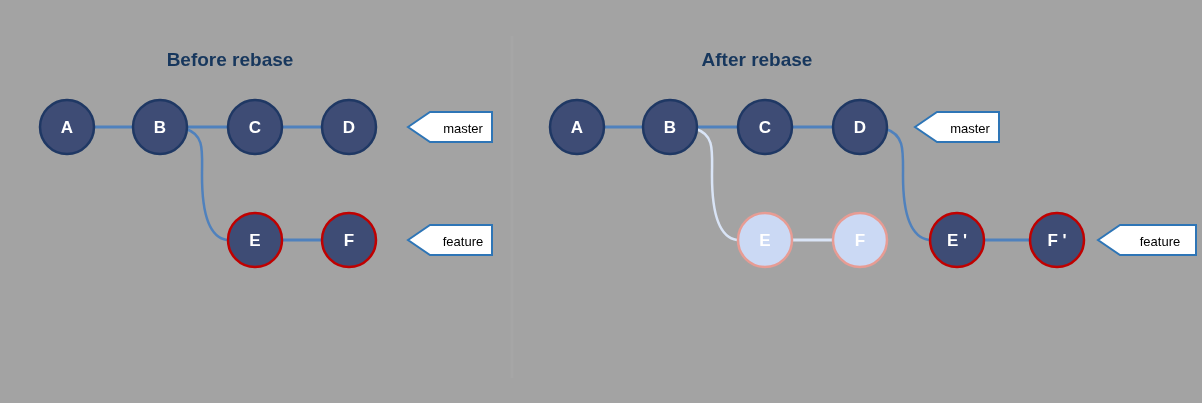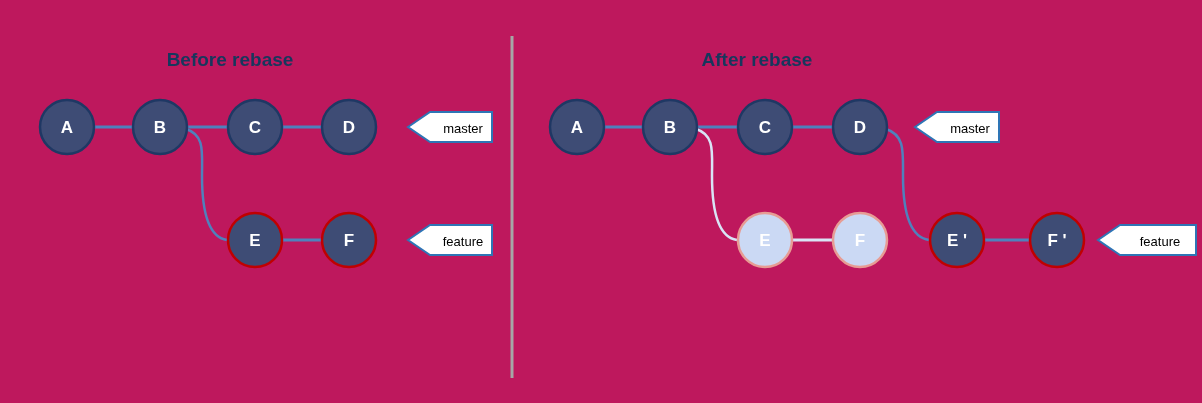--- a/index.html
+++ b/index.html
@@ -1,20 +1,20 @@
 <!DOCTYPE html>
 <html style="--node-fill: #3E4C75; --node-border: #1F3864; --highlight-border: #C00000; --connector: #4F81BD; --faded-fill: #CBD9F4; --faded-border: #E79C94; --faded-connector: #D9E4F6; --title-text: #17375D; --tag-border: #2E75B6; --divider: #A6A6A6;"><head>
 <meta charset="utf-8">
 <style>
   html, body { margin: 0; padding: 0; background: #ffffff; }
   #stage {
     position: relative;
     width: 1202px;
     height: 403px;
-    background: #be185d;
+    background: #a3a3a3;
     font-family: "Liberation Sans", sans-serif;
     overflow: hidden;
   }
   svg { display: block; }
 
   .panel-title {
     fill: var(--title-text, #17375D);
     font-family: "Liberation Sans", sans-serif;
     font-size: 19px;
     font-weight: bold;

